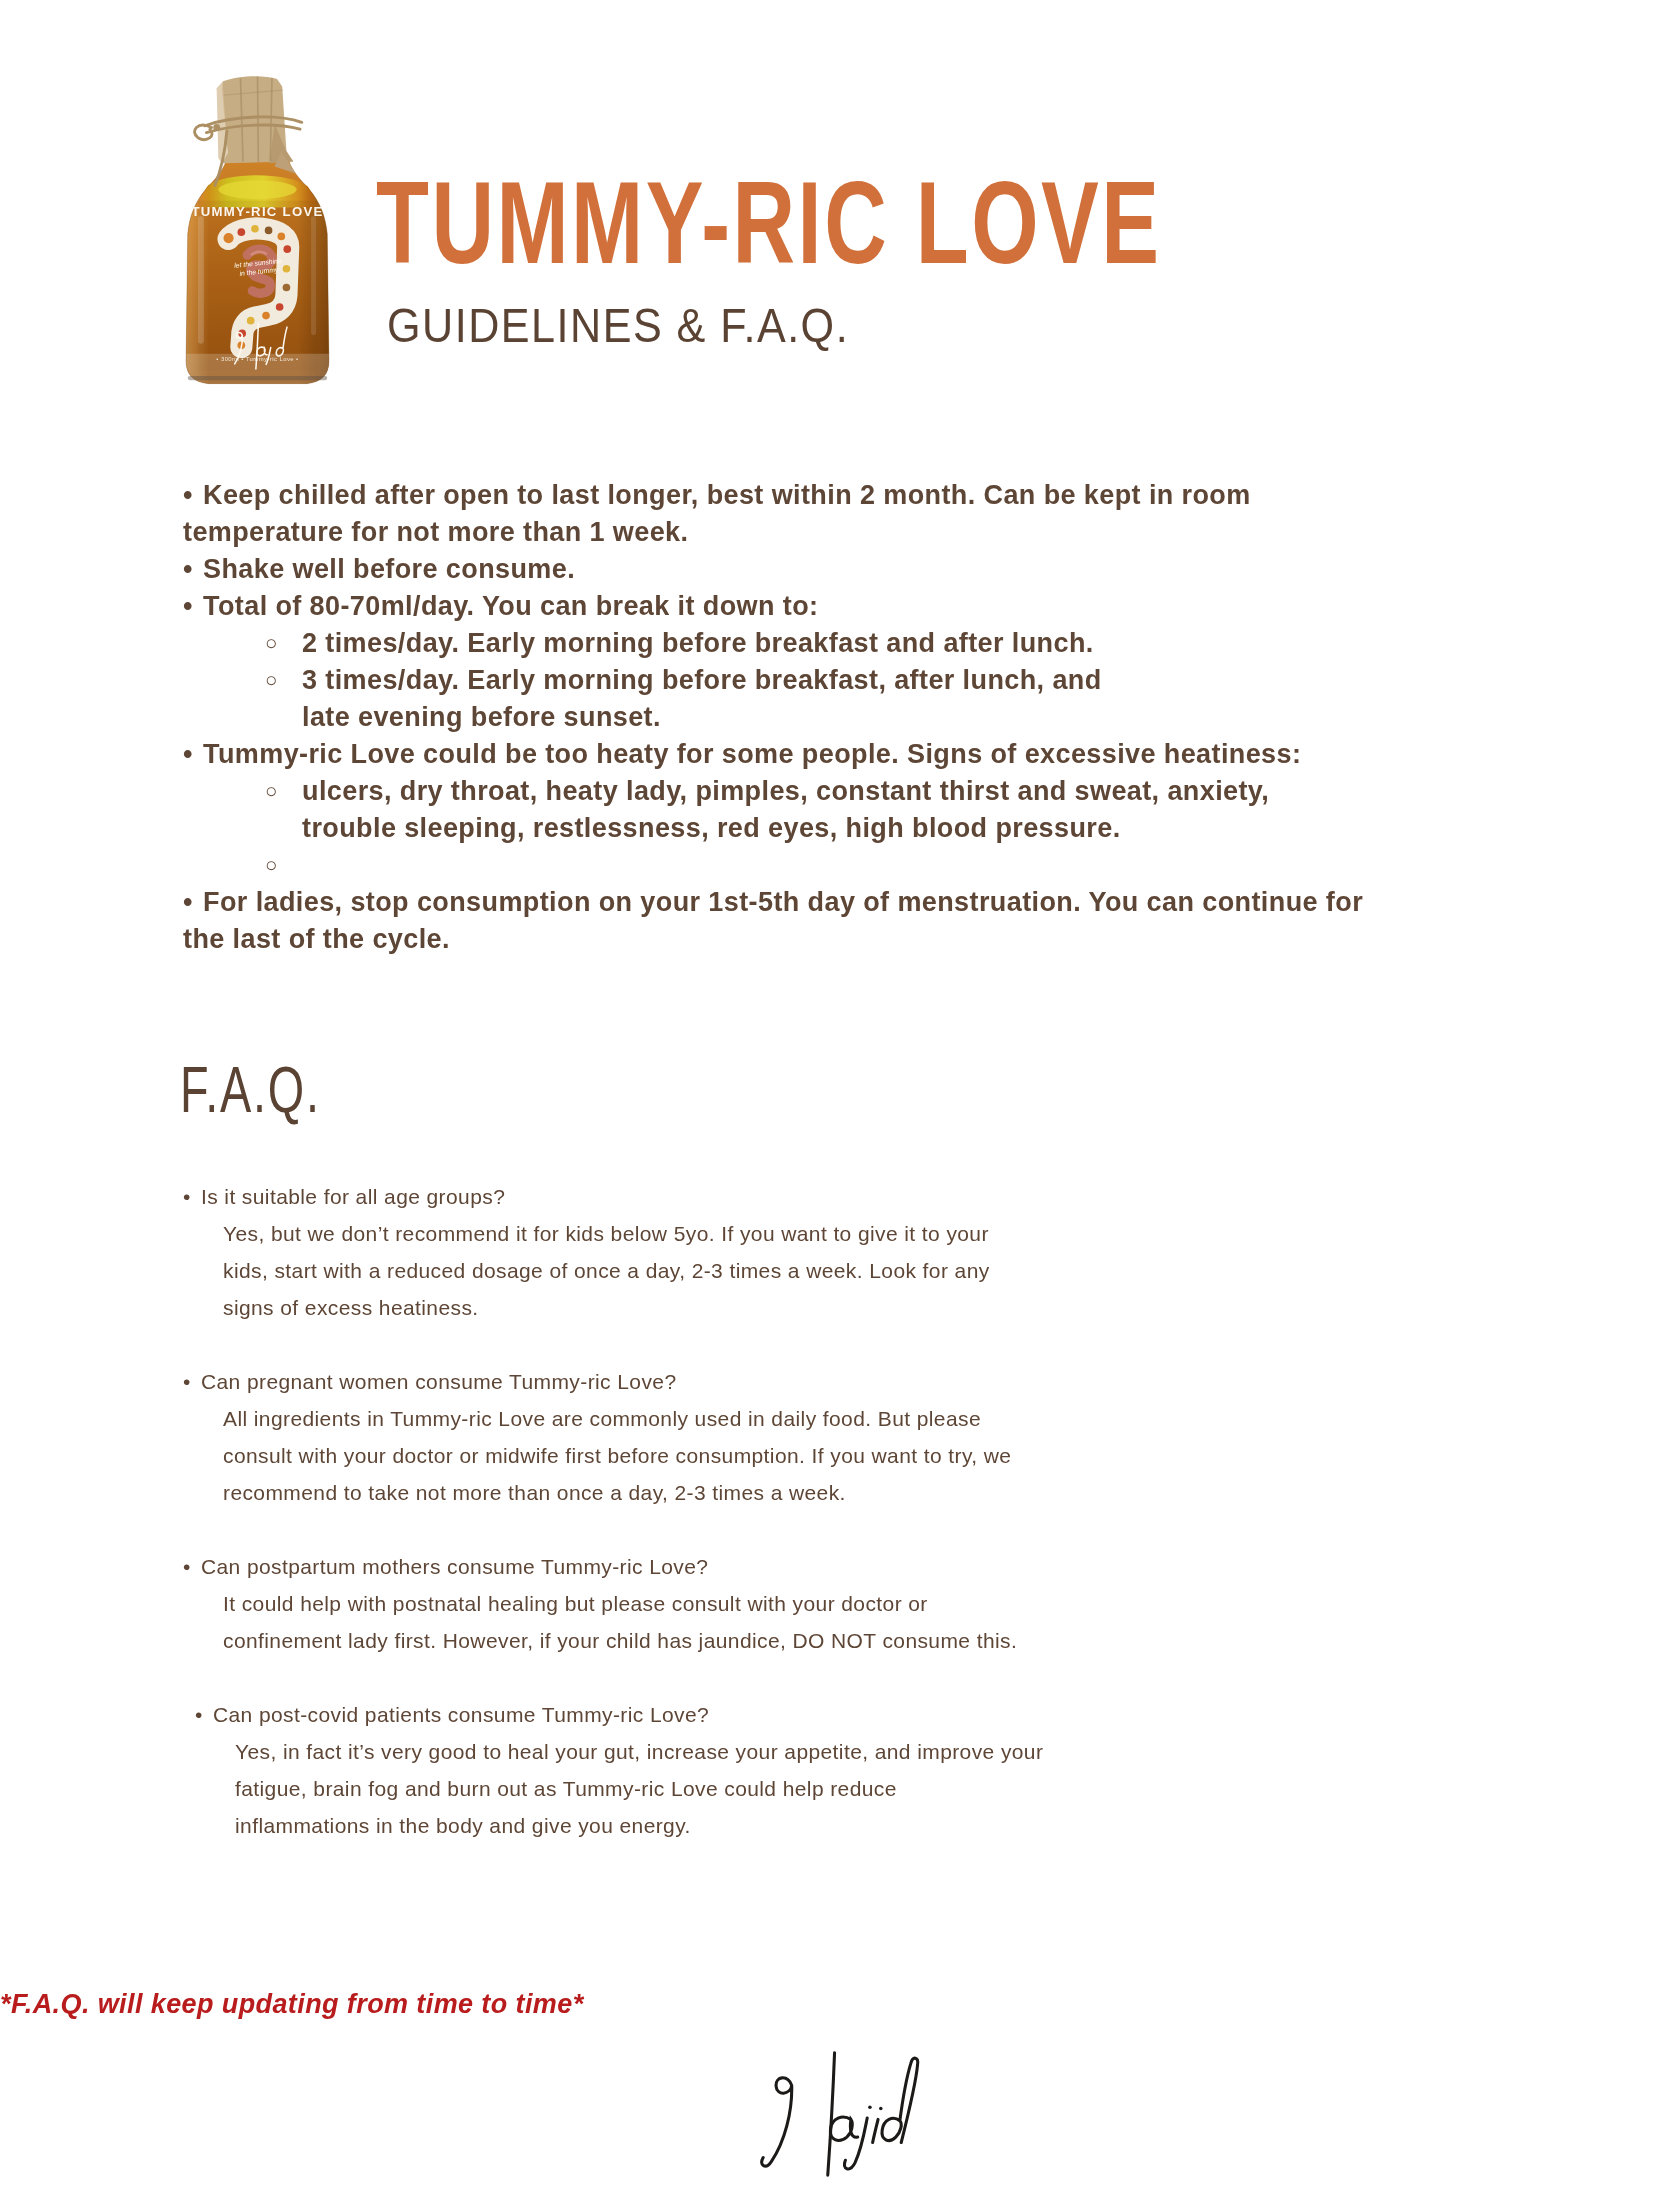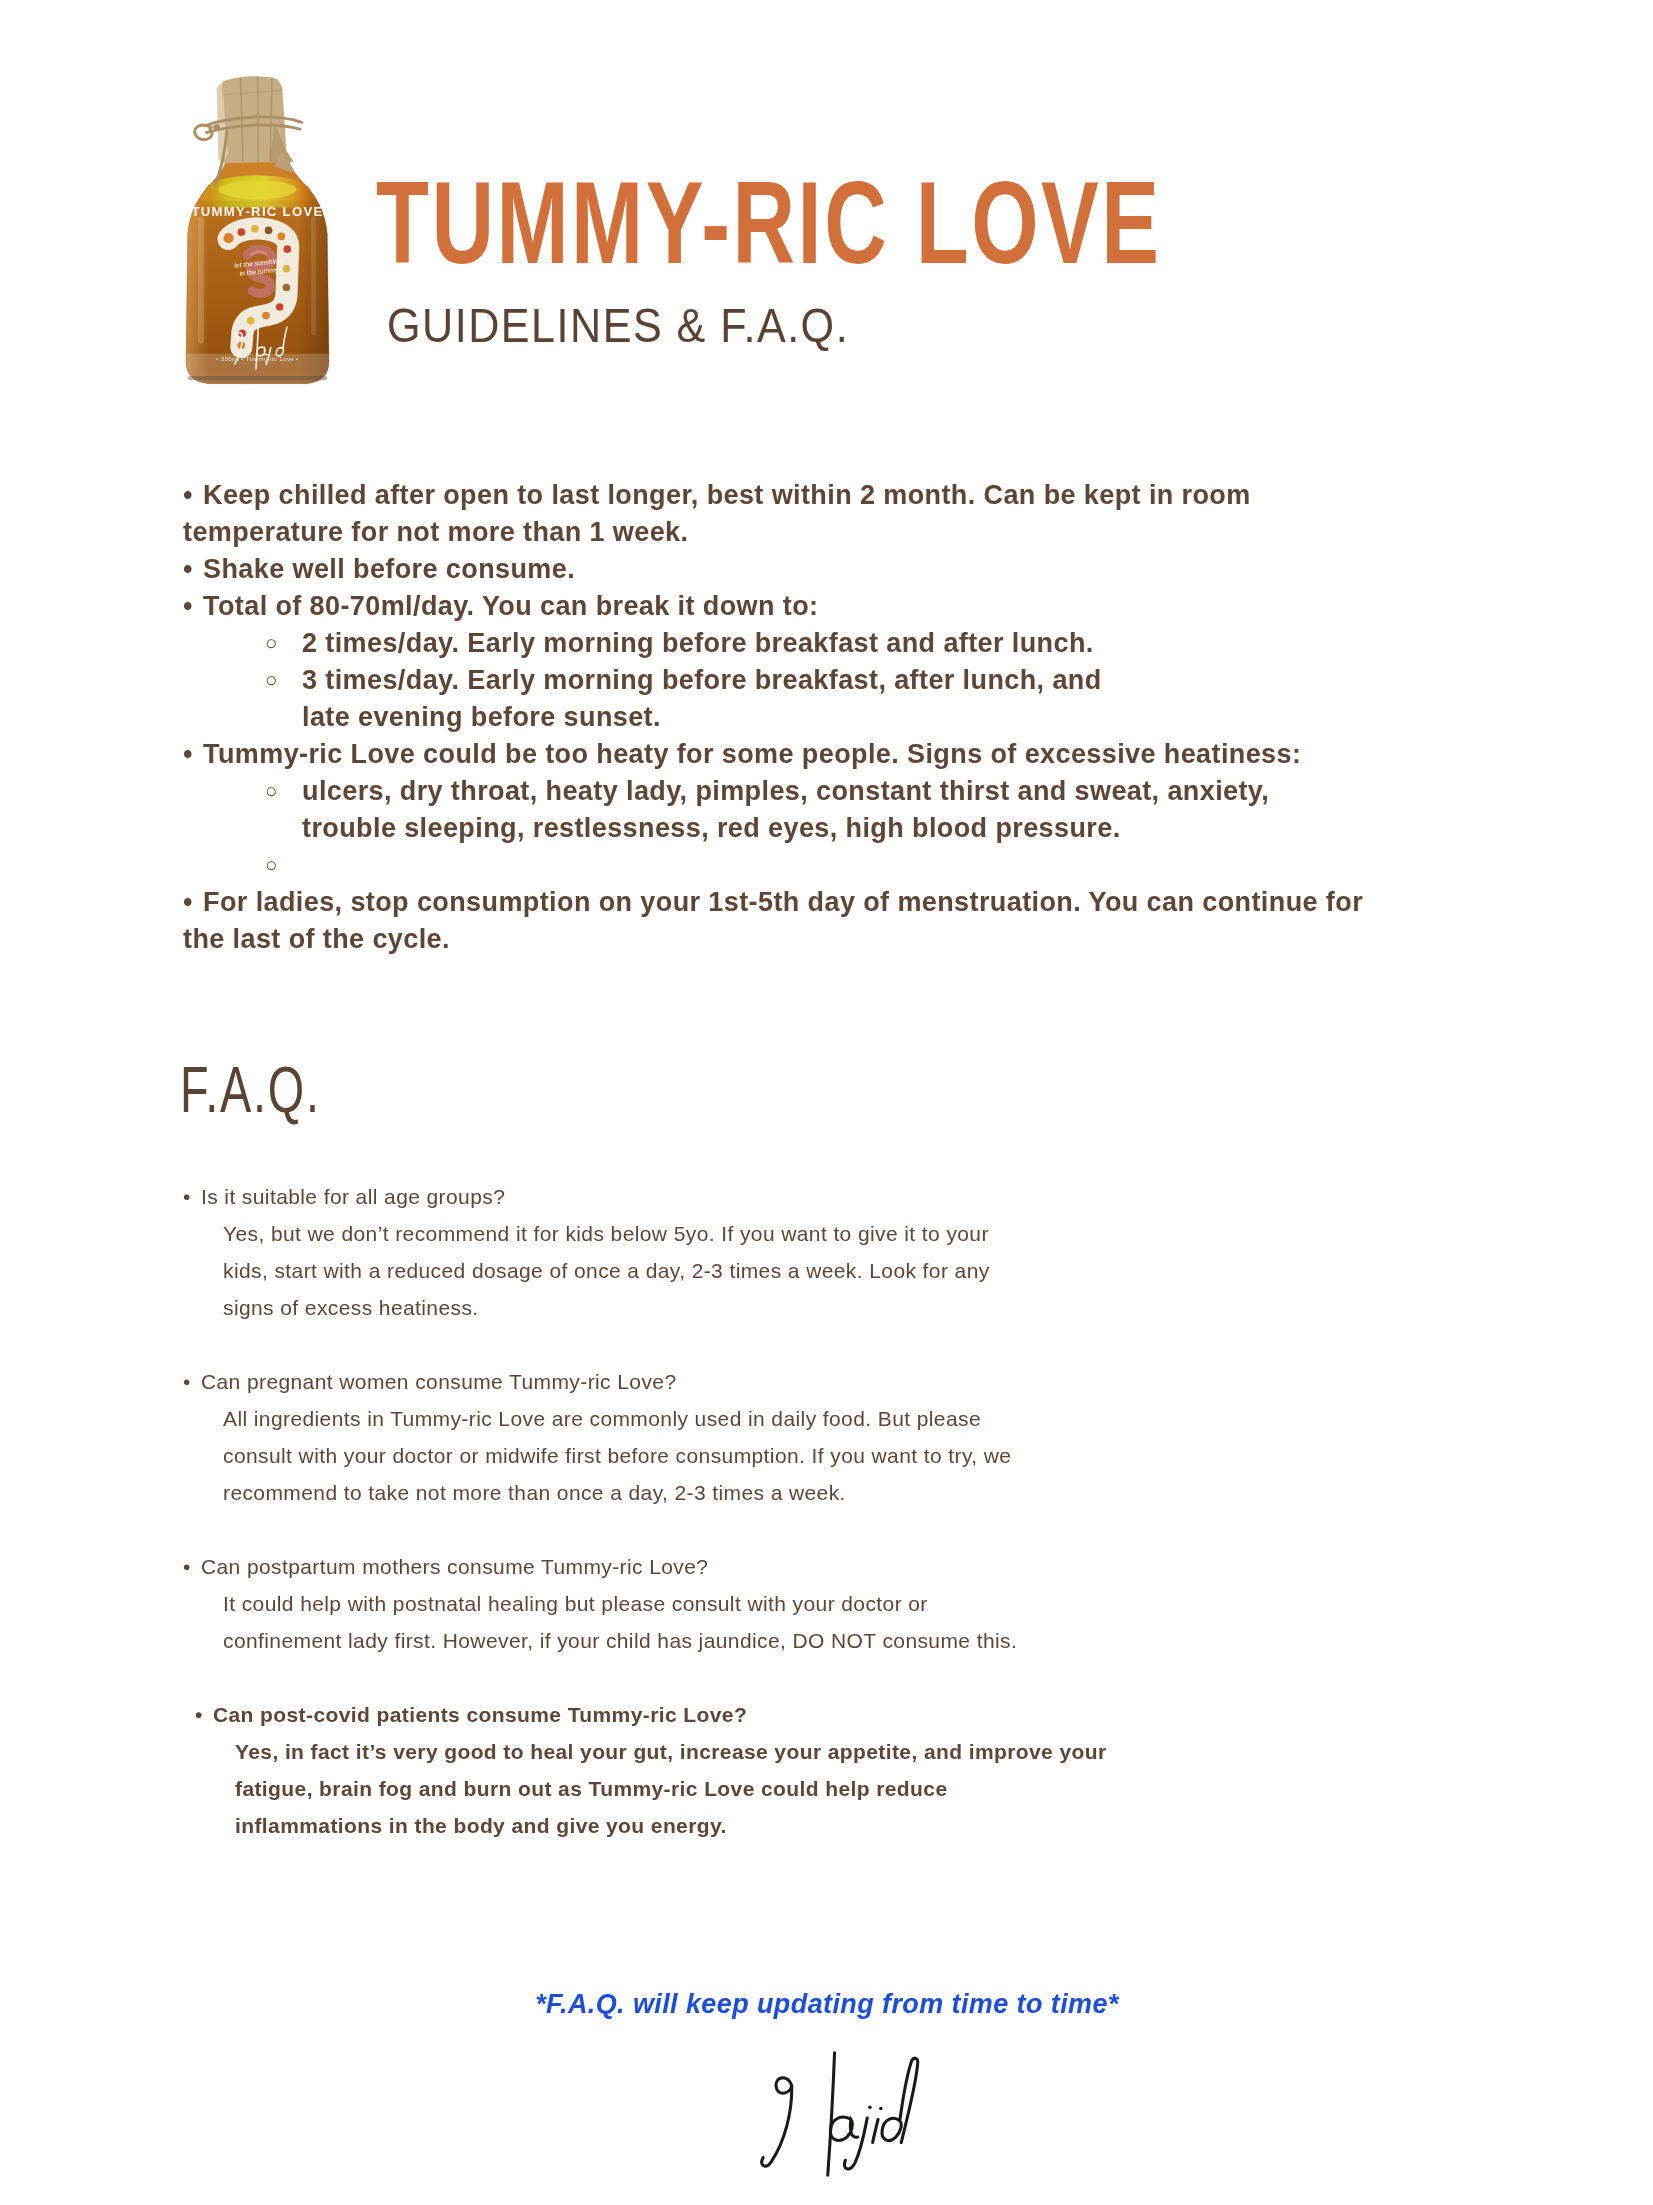--- a/index.html
+++ b/index.html
@@ -32,27 +32,27 @@
   .faq-heading{
     position:absolute;left:180px;top:1052px;
     font-size:65px;letter-spacing:2.5px;color:#5B4334;white-space:nowrap;
     transform:scale(0.72,1);transform-origin:0 0;
   }
   .faq{
     position:absolute;left:183px;top:1178px;width:1360px;
     font-size:21px;line-height:37px;letter-spacing:0.4px;color:#5E4636;
   }
   .faq-item{margin-bottom:37px;}
-  .faq-item.indent{margin-left:12px;font-weight:bold;}
+  .faq-item.indent{margin-left:12px;}
   .faq-q .dot{padding-right:10.2px;}
   .faq-a{white-space:pre-line;padding-left:40px;}
   
   .footnote{
-    position:absolute;left:0;top:1989px;width:1654px;text-align:center;
-    font-size:27px;font-style:italic;font-weight:700;letter-spacing:0.4px;color:#1d4ed8;
+    position:absolute;left:0;top:1989px;width:1654px;
+    font-size:27px;font-style:italic;font-weight:700;letter-spacing:0.4px;color:#b91c1c;
   }
   .signature-svg{position:absolute;left:755px;top:2045px;width:170px;height:140px;}
 </style>
 </head>
 <body>
 
 <div id="page">
 
   <svg class="bottle-svg" viewBox="0 0 196 376" aria-hidden="false">
     <defs>

